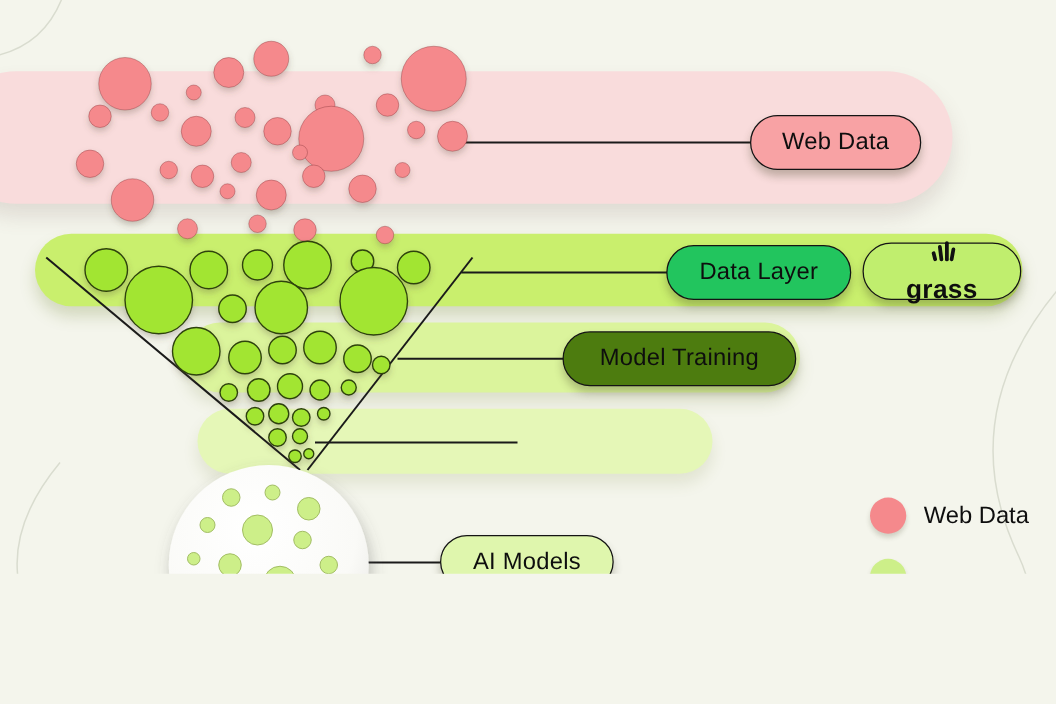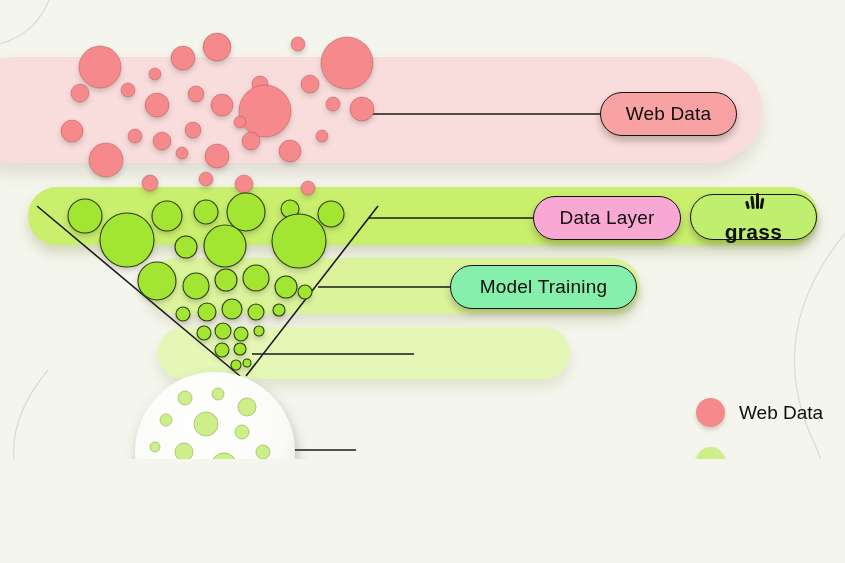--- a/index.html
+++ b/index.html
@@ -20,23 +20,23 @@
   .band-g2   { left:148px; top:258px; width:492px; height:56px;  border-radius:28px; background:#dbf49c; box-shadow:0 8px 12px rgba(110,130,50,.18); }
   .band-g3   { left:158px; top:327px; width:412px; height:52px;  border-radius:26px; background:#e5f7b7; box-shadow:0 8px 12px rgba(110,130,50,.14); }
 
   .pill {
     position:absolute; display:flex; align-items:center; justify-content:center; gap:8px;
     border:1.6px solid #141414; border-radius:24px; color:#0e0e0e;
     font-size:19px; font-weight:500; letter-spacing:.2px;
     box-shadow:0 5px 7px rgba(60,60,30,.30);
   }
   .pill-web-data       { left:600px; top:92px;  width:137px; height:44px; background:#f8a2a4; }
-  .pill-data-layer     { left:533px; top:196px; width:148px; height:44px; background:#f9a8d4; }
+  .pill-data-layer     { left:533px; top:196px; width:148px; height:44px; background:#22c55e; }
   .pill-grass          { left:690px; top:194px; width:127px; height:46px; background:#c0ee6e; font-weight:700; font-size:21px; letter-spacing:.3px;flex-direction:column; }
-  .pill-model-training { left:450px; top:265px; width:187px; height:44px; background:#86efac; }
+  .pill-model-training { left:450px; top:265px; width:187px; height:44px; background:#4d7c0f; }
   .pill-fine-tuning    { left:410px; top:332px; width:157px; height:44px; background:#d6f398; }
   .pill-ai-models      { left:352px; top:428px; width:139px; height:43px; background:#dff6ad; }
 
   .legend { position:absolute; left:696px; top:398px; display:flex; flex-direction:column; gap:20px; }
   .legend-row { display:flex; align-items:center; gap:14px; }
   .legend-dot { width:29px; height:29px; border-radius:50%; flex:0 0 auto; box-shadow:0 3px 4px rgba(60,60,30,.20); }
   .dot-pink  { background:#f5898c; }
   .dot-green { background:#cdef89; }
   .legend-label { font-size:19px; font-weight:500; color:#0e0e0e; }
 </style>
@@ -195,20 +195,23 @@
       </svg>
     </span>
     <span>grass</span>
   </div>
 
   <div class="pill pill-model-training">
     <span>Model Training</span>
   </div>
 
 
+  <div class="pill pill-ai-models">
+    <span>AI Models</span>
+  </div>
 
   <div class="legend">
     <div class="legend-row">
       <span class="legend-dot dot-pink"></span>
       <span class="legend-label">Web Data</span>
     </div>
     <div class="legend-row">
       <span class="legend-dot dot-green"></span>
     </div>
   </div>

